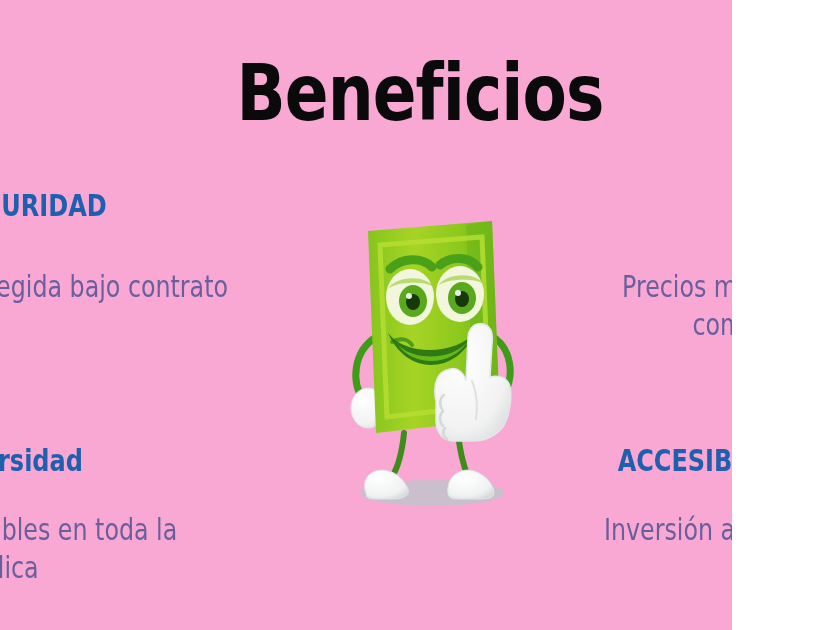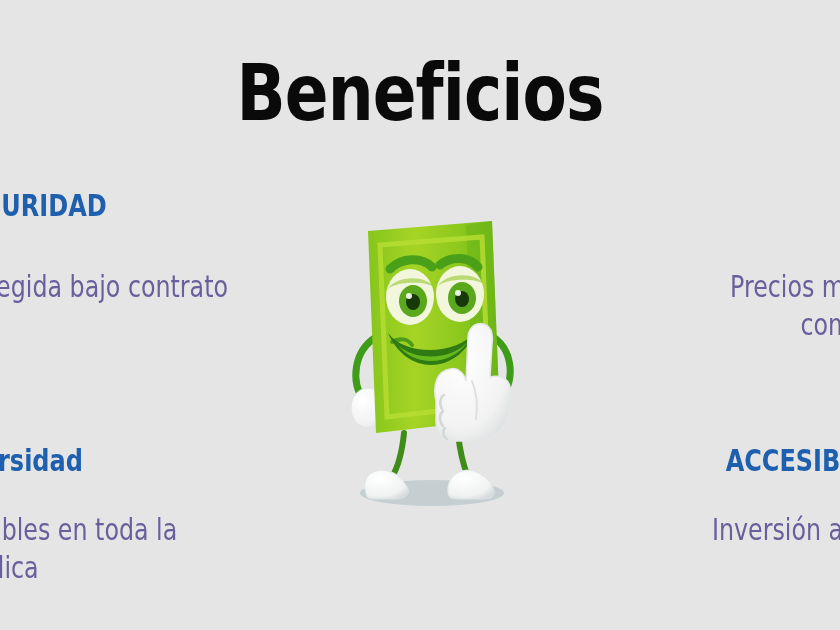--- a/index.html
+++ b/index.html
@@ -7,23 +7,23 @@
     padding: 0;
   }
   body {
     width: 840px;
     height: 630px;
     overflow: hidden;
     font-family: "Liberation Sans", sans-serif;
   }
   #slide {
     position: relative;
-    width: 840px;
+    width: 732px;
     height: 630px;
-    background: #e5e5e5;
+    background: #f9a8d4;
     overflow: hidden;
   }
 
   
   #title {
     position: absolute;
     top: 50px;
     left: 0;
     width: 840px;
     text-align: center;

